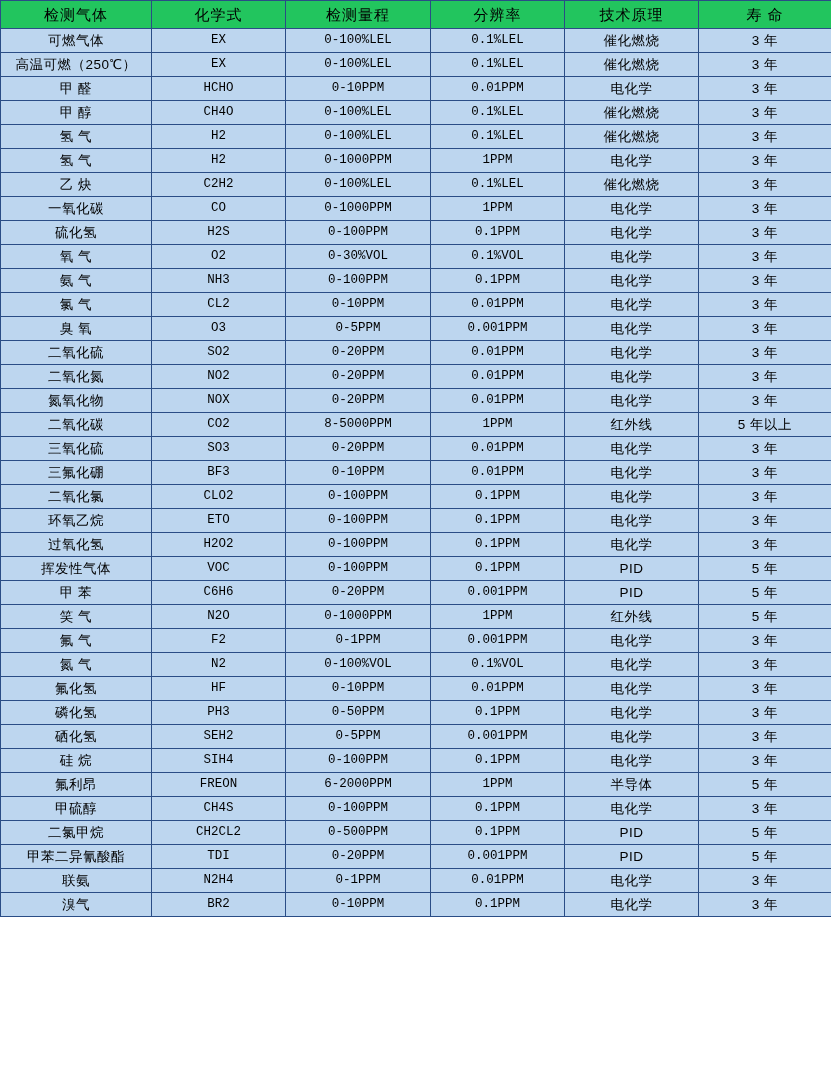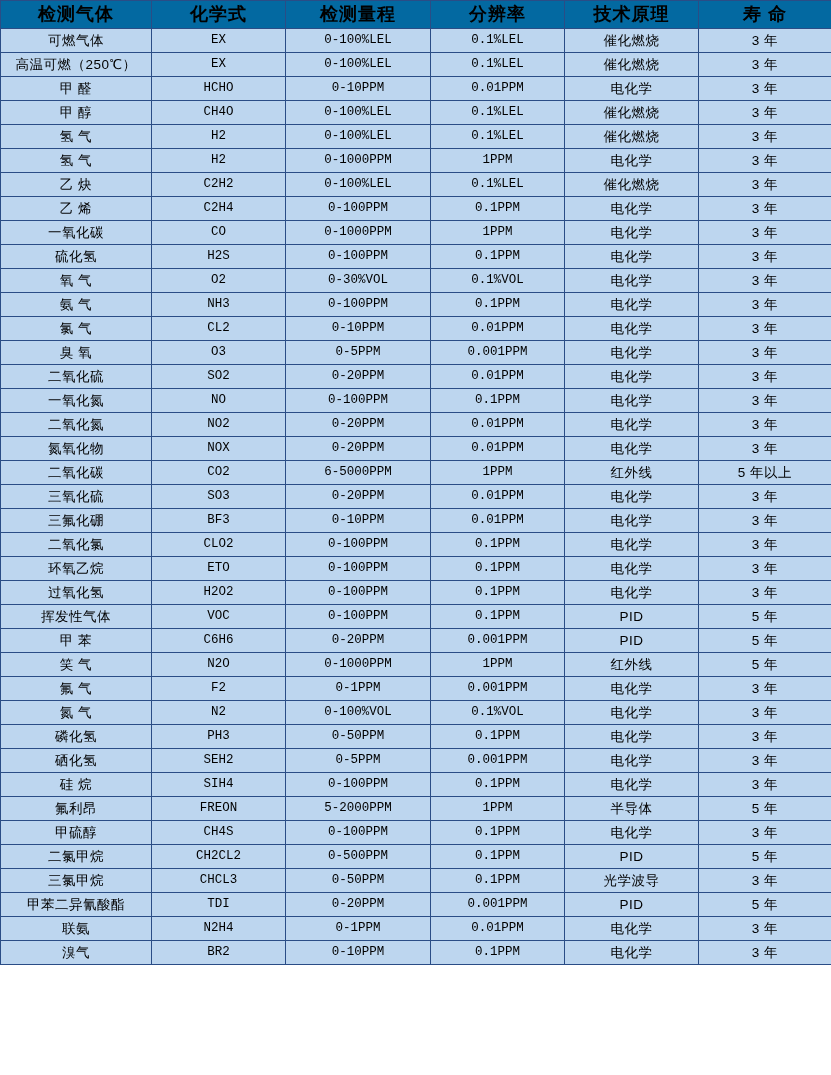--- a/index.html
+++ b/index.html
@@ -28,24 +28,24 @@
     border: 1px solid #2a4d86;
     text-align: center;
     vertical-align: middle;
     padding: 0;
     height: 23px;
     line-height: 23px;
     overflow: hidden;
     white-space: nowrap;
   }
   table.gas-table thead th {
-    background: #0369a1;
+    background: #22c55e;
     color: #000000;
-    font-size: 18px;
-    font-weight: bold;
+    font-size: 15px;
+    font-weight: normal;
     height: 27px;
     line-height: 27px;
     letter-spacing: 1px;
   }
   table.gas-table tbody td {
     background: #bdd6ef;
     color: #000000;
     font-size: 13px;
   }
   table.gas-table tbody td.name {
@@ -137,28 +137,20 @@
       </tr>
       <tr>
         <td class="name">乙 炔</td>
         <td class="formula">C2H2</td>
         <td class="range">0-100%LEL</td>
         <td class="res">0.1%LEL</td>
         <td class="tech">催化燃烧</td>
         <td class="life">3 年</td>
       </tr>
       <tr>
-        <td class="name">乙 烯</td>
-        <td class="formula">C2H4</td>
-        <td class="range">0-100PPM</td>
-        <td class="res">0.1PPM</td>
-        <td class="tech">电化学</td>
-        <td class="life">3 年</td>
-      </tr>
-      <tr>
         <td class="name">一氧化碳</td>
         <td class="formula">CO</td>
         <td class="range">0-1000PPM</td>
         <td class="res">1PPM</td>
         <td class="tech">电化学</td>
         <td class="life">3 年</td>
       </tr>
       <tr>
         <td class="name">硫化氢</td>
         <td class="formula">H2S</td>
@@ -201,47 +193,39 @@
       </tr>
       <tr>
         <td class="name">二氧化硫</td>
         <td class="formula">SO2</td>
         <td class="range">0-20PPM</td>
         <td class="res">0.01PPM</td>
         <td class="tech">电化学</td>
         <td class="life">3 年</td>
       </tr>
       <tr>
-        <td class="name">一氧化氮</td>
-        <td class="formula">NO</td>
-        <td class="range">0-100PPM</td>
-        <td class="res">0.1PPM</td>
-        <td class="tech">电化学</td>
-        <td class="life">3 年</td>
-      </tr>
-      <tr>
         <td class="name">二氧化氮</td>
         <td class="formula">NO2</td>
         <td class="range">0-20PPM</td>
         <td class="res">0.01PPM</td>
         <td class="tech">电化学</td>
         <td class="life">3 年</td>
       </tr>
       <tr>
         <td class="name">氮氧化物</td>
         <td class="formula">NOX</td>
         <td class="range">0-20PPM</td>
         <td class="res">0.01PPM</td>
         <td class="tech">电化学</td>
         <td class="life">3 年</td>
       </tr>
       <tr>
         <td class="name">二氧化碳</td>
         <td class="formula">CO2</td>
-        <td class="range">6-5000PPM</td>
+        <td class="range">8-5000PPM</td>
         <td class="res">1PPM</td>
         <td class="tech">红外线</td>
         <td class="life">5 年以上</td>
       </tr>
       <tr>
         <td class="name">三氧化硫</td>
         <td class="formula">SO3</td>
         <td class="range">0-20PPM</td>
         <td class="res">0.01PPM</td>
         <td class="tech">电化学</td>
@@ -313,20 +297,28 @@
       </tr>
       <tr>
         <td class="name">氮 气</td>
         <td class="formula">N2</td>
         <td class="range">0-100%VOL</td>
         <td class="res">0.1%VOL</td>
         <td class="tech">电化学</td>
         <td class="life">3 年</td>
       </tr>
       <tr>
+        <td class="name">氟化氢</td>
+        <td class="formula">HF</td>
+        <td class="range">0-10PPM</td>
+        <td class="res">0.01PPM</td>
+        <td class="tech">电化学</td>
+        <td class="life">3 年</td>
+      </tr>
+      <tr>
         <td class="name">磷化氢</td>
         <td class="formula">PH3</td>
         <td class="range">0-50PPM</td>
         <td class="res">0.1PPM</td>
         <td class="tech">电化学</td>
         <td class="life">3 年</td>
       </tr>
       <tr>
         <td class="name">硒化氢</td>
         <td class="formula">SEH2</td>
@@ -339,48 +331,40 @@
         <td class="name">硅 烷</td>
         <td class="formula">SIH4</td>
         <td class="range">0-100PPM</td>
         <td class="res">0.1PPM</td>
         <td class="tech">电化学</td>
         <td class="life">3 年</td>
       </tr>
       <tr>
         <td class="name">氟利昂</td>
         <td class="formula">FREON</td>
-        <td class="range">5-2000PPM</td>
+        <td class="range">6-2000PPM</td>
         <td class="res">1PPM</td>
         <td class="tech">半导体</td>
         <td class="life">5 年</td>
       </tr>
       <tr>
         <td class="name">甲硫醇</td>
         <td class="formula">CH4S</td>
         <td class="range">0-100PPM</td>
         <td class="res">0.1PPM</td>
         <td class="tech">电化学</td>
         <td class="life">3 年</td>
       </tr>
       <tr>
         <td class="name">二氯甲烷</td>
         <td class="formula">CH2CL2</td>
         <td class="range">0-500PPM</td>
         <td class="res">0.1PPM</td>
         <td class="tech">PID</td>
         <td class="life">5 年</td>
-      </tr>
-      <tr>
-        <td class="name">三氯甲烷</td>
-        <td class="formula">CHCL3</td>
-        <td class="range">0-50PPM</td>
-        <td class="res">0.1PPM</td>
-        <td class="tech">光学波导</td>
-        <td class="life">3 年</td>
       </tr>
       <tr>
         <td class="name">甲苯二异氰酸酯</td>
         <td class="formula">TDI</td>
         <td class="range">0-20PPM</td>
         <td class="res">0.001PPM</td>
         <td class="tech">PID</td>
         <td class="life">5 年</td>
       </tr>
       <tr>

